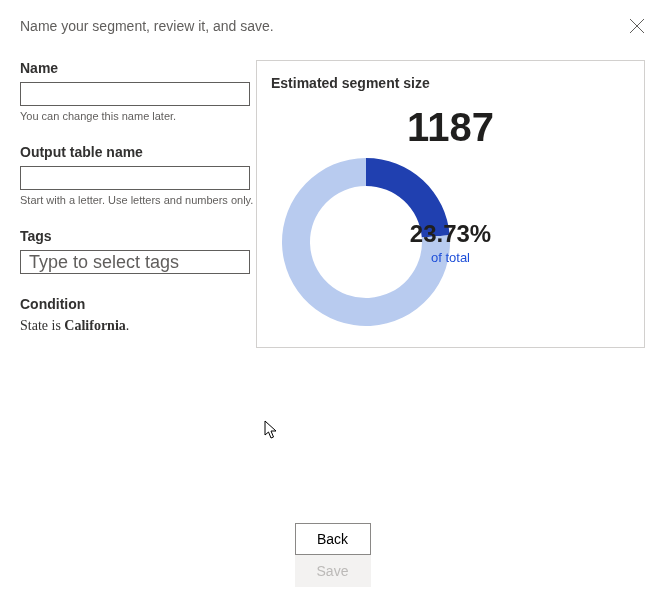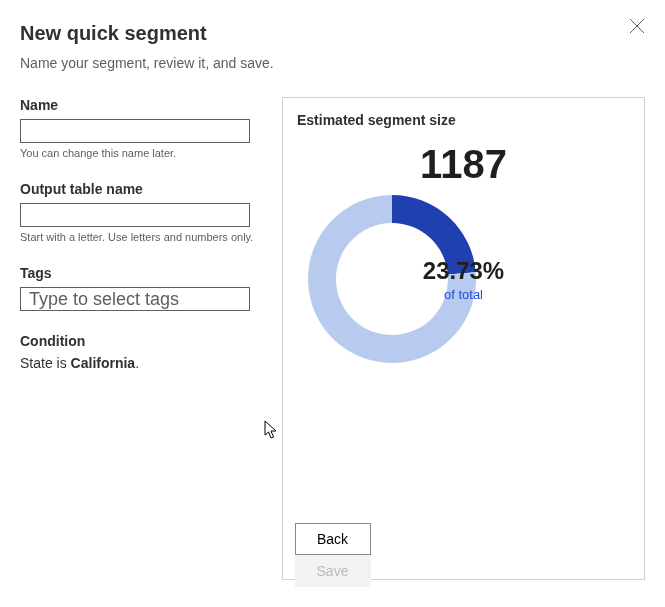--- a/index.html
+++ b/index.html
@@ -28,21 +28,20 @@
     font-weight: 600;
     margin: 4px 0 10px 0;
   }
   .subtitle {
     font-size: 14px;
     color: #605e5c;
     margin-bottom: 26px;
   }
   .columns {
     display: flex;
-    gap: 26px;
   }
   .left {
     width: 236px;
     flex: 0 0 236px;
   }
   .right {
     flex: 1;
   }
   .field-label {
     font-size: 14px;
@@ -63,26 +62,27 @@
   .helper {
     font-size: 11px;
     color: #605e5c;
     margin-top: 4px;
   }
   .field-group { margin-bottom: 22px; }
   .condition-text {
     font-size: 14px;
     color: #323130;
     margin-top: 6px;
+    font-family: Liberation Serif, serif;
   }
   .condition-text b { font-weight: 600; }
   .card {
     border: 1px solid #d2d0ce;
     padding: 14px 14px 18px 14px;
-    height: 483px;
+    height: 288px;
     position: relative;
   }
   .card-title {
     font-size: 14px;
     font-weight: 600;
     margin-bottom: 16px;
   }
   .big-number {
     text-align: center;
     font-size: 40px;
@@ -158,21 +158,20 @@
 
 <div class="panel">
 
   <div class="close">
     <svg viewBox="0 0 16 16" width="16" height="16" stroke="#605e5c" stroke-width="1">
       <line x1="1" y1="1" x2="15" y2="15"></line>
       <line x1="15" y1="1" x2="1" y2="15"></line>
     </svg>
   </div>
 
-  <h1 class="title">New quick segment</h1>
   <div class="subtitle">Name your segment, review it, and save.</div>
 
   <div class="columns">
     <div class="left">
 
       <div class="field-group">
         <div class="field-label">Name</div>
         <input class="text-input" type="text" value="" style="">
         <div class="helper">You can change this name later.</div>
       </div>

